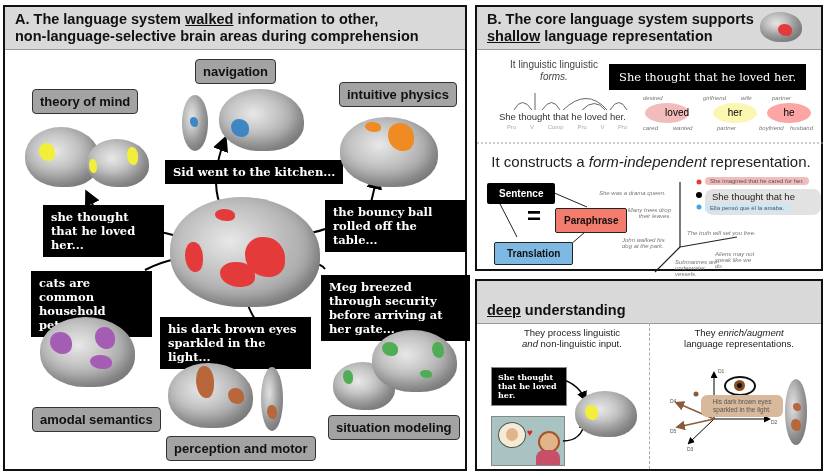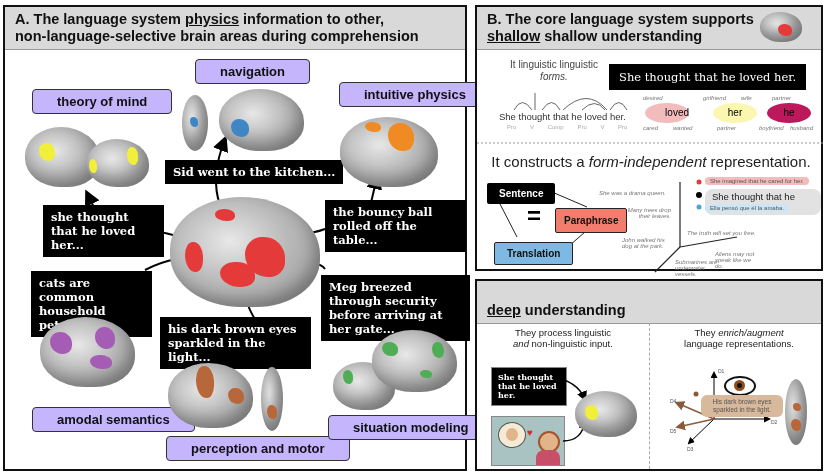--- a/index.html
+++ b/index.html
@@ -4,34 +4,34 @@
 <style>
   html, body { margin:0; padding:0; background:#fff; }
   body { width:827px; height:474px; position:relative; overflow:hidden; font-family:"Liberation Sans", sans-serif; }
   .panel { position:absolute; border:2px solid #111; background:#fff; box-sizing:border-box; }
   .panel-head { background:#d9d9d9; border-bottom:1px solid #999; padding:4px 10px; font-weight:bold; font-size:14.5px; line-height:17px; color:#111; }
   .panel-head u { text-decoration:underline; }
   #panelA { left:3px; top:5px; width:464px; height:466px; }
   #panelB { left:475px; top:5px; width:348px; height:266px; }
   #panelC { left:475px; top:279px; width:348px; height:192px; }
   .abs { position:absolute; }
-  .label-box { position:absolute; background:#c4b5fd; border:1.5px solid #333; border-radius:4px; font-weight:bold; font-size:13px; padding:4px 24px; color:#111; white-space:nowrap; }
+  .label-box { position:absolute; background:#a3a3a3; border:1.5px solid #333; border-radius:4px; font-weight:bold; font-size:13px; padding:4px 7px; color:#111; white-space:nowrap; }
   .quote { position:absolute; background:#000; color:#fff; font-family:"DejaVu Serif", serif; font-size:11.5px; line-height:14px; padding:5px 8px; font-weight:bold; }
   .brain { position:absolute; border-radius:50% 55% 45% 50%; background:radial-gradient(ellipse at 40% 40%, #e8e8e8 0%, #b9b9b9 45%, #8f8f8f 100%); box-shadow: inset -6px -8px 14px rgba(0,0,0,0.25); }
   .blob { position:absolute; border-radius:45% 55% 40% 60%; }
   .small { font-size:9px; color:#444; }
   .tiny { font-size:6px; color:#777; font-style:italic; }
   svg.overlay { position:absolute; left:0; top:0; pointer-events:none; }
 </style>
 </head>
 <body>
 
 <div class="panel" id="panelA">
   <div class="panel-head">
-    <span>A. The language system </span><u>physics</u><span> information to other,</span><br>
+    <span>A. The language system </span><u>walked</u><span> information to other,</span><br>
     <span>non-language-selective brain areas during comprehension</span>
   </div>
 
   <svg class="overlay" width="464" height="466">
     <defs>
       <marker id="ah" markerWidth="8" markerHeight="8" refX="6" refY="4" orient="auto">
         <path d="M0,0 L8,4 L0,8 z" fill="#000"></path>
       </marker>
     </defs>
     <g stroke="#000" stroke-width="2" fill="none">
@@ -114,21 +114,21 @@
     <div class="blob" style="left:10px;top:12px;width:16px;height:14px;background:#4fae55;"></div>
     <div class="blob" style="left:60px;top:12px;width:12px;height:16px;background:#4fae55;"></div>
     <div class="blob" style="left:48px;top:40px;width:12px;height:8px;background:#4fae55;"></div>
   </div>
   <div class="label-box" style="left:323px;top:408px;">situation modeling</div>
 </div>
 
 <div class="panel" id="panelB">
   <div class="panel-head" style="position:relative;">
     <span>B. The core language system supports</span><br>
-    <u>shallow</u><span> shallow understanding</span>
+    <u>shallow</u><span> language representation</span>
     <div class="brain" style="left:283px;top:5px;width:42px;height:30px;">
       <div class="blob" style="left:18px;top:12px;width:14px;height:12px;background:#e53a3a;"></div>
     </div>
   </div>
 
   <div class="abs small" style="left:22px;top:52px;text-align:center;width:110px;font-size:10px;line-height:12px;">
     <span>It linguistic linguistic</span><br>
     <i>forms.</i>
   </div>
   <div class="abs" style="left:132px;top:57px;background:#000;color:#fff;font-family:'DejaVu Serif',serif;font-size:11.5px;padding:6px 10px;">She thought that he loved her.</div>
@@ -173,21 +173,21 @@
   <div class="abs" style="left:168px;top:96px;width:44px;height:20px;border-radius:50%;background:#f2bcbc;text-align:right;font-size:10px;line-height:20px;">loved</div>
   <div class="abs tiny" style="left:166px;top:88px;">desired</div>
   <div class="abs tiny" style="left:166px;top:118px;">cared</div>
   <div class="abs tiny" style="left:196px;top:118px;">wanted</div>
 
   <div class="abs" style="left:236px;top:96px;width:44px;height:20px;border-radius:50%;background:#fbf6b0;text-align:center;font-size:10px;line-height:20px;">her</div>
   <div class="abs tiny" style="left:226px;top:88px;">girlfriend</div>
   <div class="abs tiny" style="left:264px;top:88px;">wife</div>
   <div class="abs tiny" style="left:240px;top:118px;">partner</div>
 
-  <div class="abs" style="left:290px;top:96px;width:44px;height:20px;border-radius:50%;background:#be185d;text-align:center;font-size:10px;line-height:20px;">he</div>
+  <div class="abs" style="left:290px;top:96px;width:44px;height:20px;border-radius:50%;background:#fca5a5;text-align:center;font-size:10px;line-height:20px;">he</div>
   <div class="abs tiny" style="left:295px;top:88px;">partner</div>
   <div class="abs tiny" style="left:282px;top:118px;">boyfriend</div>
   <div class="abs tiny" style="left:313px;top:118px;">husband</div>
 
   <div class="abs" style="left:0;top:146px;width:348px;text-align:center;font-size:15px;color:#222;">
     <span>It constructs a </span><i>form-independent</i><span> representation.</span>
   </div>
 
   <div class="abs" style="left:10px;top:176px;background:#000;color:#fff;font-weight:bold;font-size:10px;padding:5px 12px;border-radius:2px;">Sentence</div>
   <div class="abs" style="left:50px;top:197px;font-weight:bold;font-size:24px;line-height:24px;">=</div>
@@ -206,21 +206,21 @@
   <div class="abs" style="left:228px;top:197px;background:#cde6f6;border-radius:6px;font-size:6px;padding:1px 5px;color:#555;">Ella pensó que él la amaba.</div>
 </div>
 
 <div class="panel" id="panelC">
   <div class="panel-head">
     <br>
     <u>deep</u><span> understanding</span>
   </div>
   <div class="abs" style="left:172px;top:42px;height:146px;border-left:1px dashed #aaa;"></div>
 
-  <div class="abs" style="left:0;top:46px;width:172px;text-align:center;font-size:9.5px;line-height:11px;color:#222;">
+  <div class="abs" style="left:0;top:46px;width:172px;text-align:center;font-size:9.5px;line-height:11px;color:#222;padding-left:9px;">
     <span>They process linguistic</span><br>
     <i>and</i><span> non-linguistic input.</span>
   </div>
   <div class="abs" style="left:176px;top:46px;width:172px;text-align:center;font-size:9.5px;line-height:11px;color:#222;">
     <span>They </span><i>enrich/augment</i><br>
     <span>language representations.</span>
   </div>
 
   <div class="abs" style="left:14px;top:86px;width:62px;background:#000;color:#fff;font-family:'DejaVu Serif',serif;font-weight:bold;font-size:8px;line-height:9px;padding:5px 6px;border:1px solid #888;">She thought that he loved her.</div>
 

